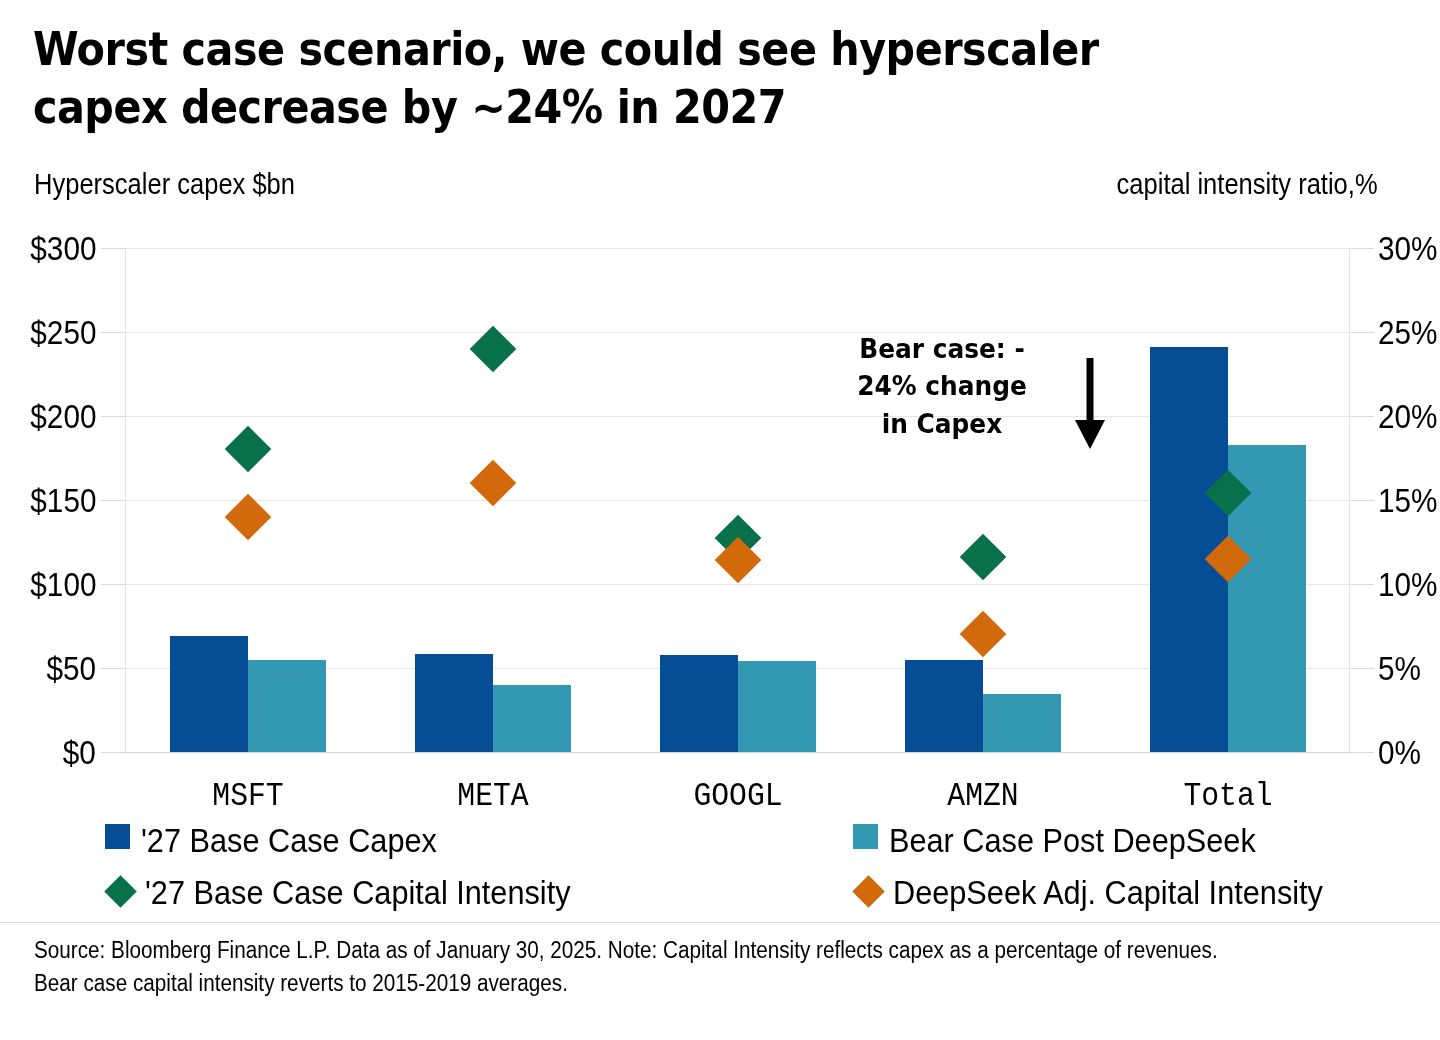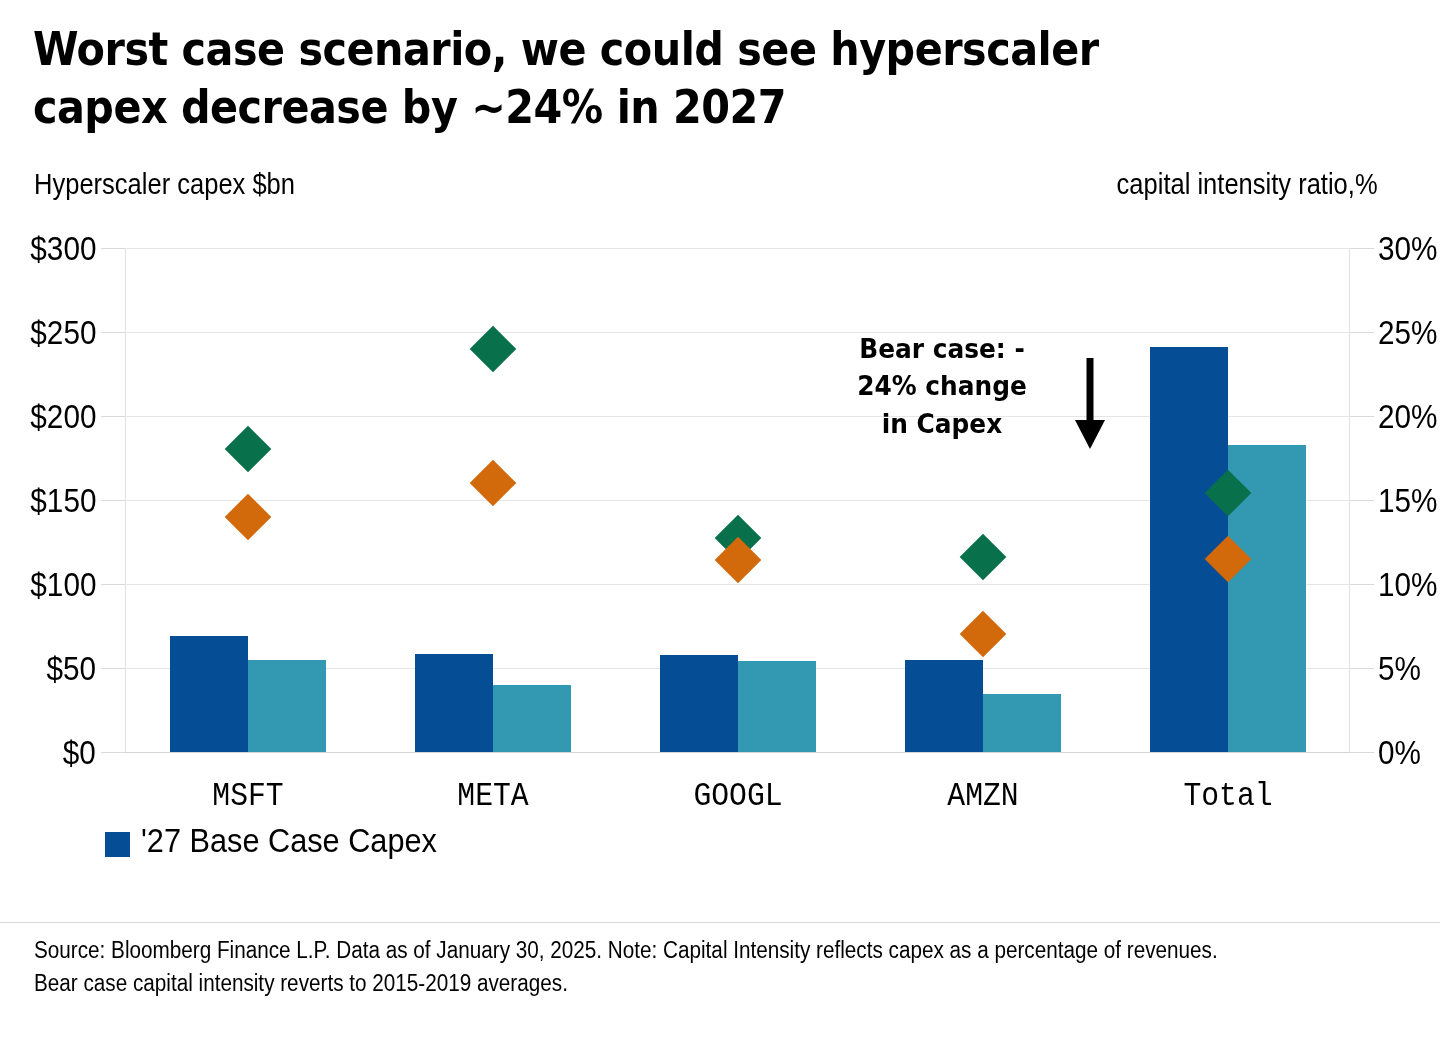--- a/index.html
+++ b/index.html
@@ -144,21 +144,21 @@
 
   
   #legend {
     position: absolute;
     left: 105px; top: 824px;
     width: 1290px; height: 92px;
   }
   .legend-item {
     position: absolute;
     display: flex;
-    align-items: flex-end;
+    align-items: flex-start;
     white-space: nowrap;
   }
   .legend-swatch-square {
     width: 25px; height: 25px;
     flex: 0 0 auto;
     margin-right: 11px;
   }
   .legend-swatch-diamond-wrap {
     width: 32px; height: 32px;
     flex: 0 0 auto;
@@ -294,17 +294,33 @@
     <div class="xlabel" style="left: 612.5px;">GOOGL</div>
     <div class="xlabel" style="left: 857.5px;">AMZN</div>
     <div class="xlabel" style="left: 1102.5px;">Total</div>
   </div>
 
 <div id="legend">
     <div class="legend-item" style="left: 0px; top: 0px;">
       <span class="legend-swatch-square sq-blue"></span>
       <span class="legend-text">'27 Base Case Capex</span>
     </div>
+    <div class="legend-item" style="left: 748px; top: 0px;">
+      <span class="legend-swatch-square sq-teal"></span>
+      <span class="legend-text">Bear Case Post DeepSeek</span>
+    </div>
+    <div class="legend-item" style="left: 0px; top: 52px;">
+      <span class="legend-swatch-diamond-wrap">
+        <span class="legend-swatch-diamond dm-green"></span>
+      </span>
+      <span class="legend-text">'27  Base Case Capital Intensity</span>
+    </div>
+    <div class="legend-item" style="left: 748px; top: 52px;">
+      <span class="legend-swatch-diamond-wrap">
+        <span class="legend-swatch-diamond dm-orange"></span>
+      </span>
+      <span class="legend-text">DeepSeek Adj. Capital Intensity</span>
+    </div>
   </div>
 
 <div id="divider"></div>
 <div id="source-note">Source: Bloomberg Finance L.P. Data as of January 30, 2025. Note: Capital Intensity reflects capex as a percentage of revenues.
 Bear case capital intensity reverts to 2015-2019 averages.</div>
 
 </body></html>

